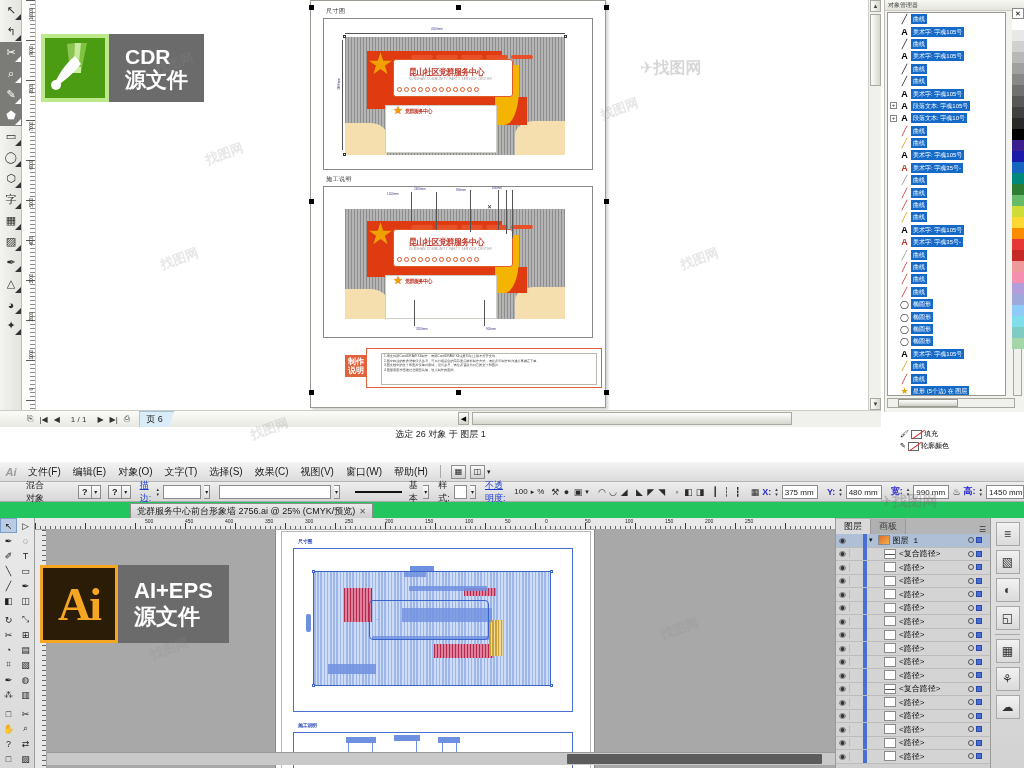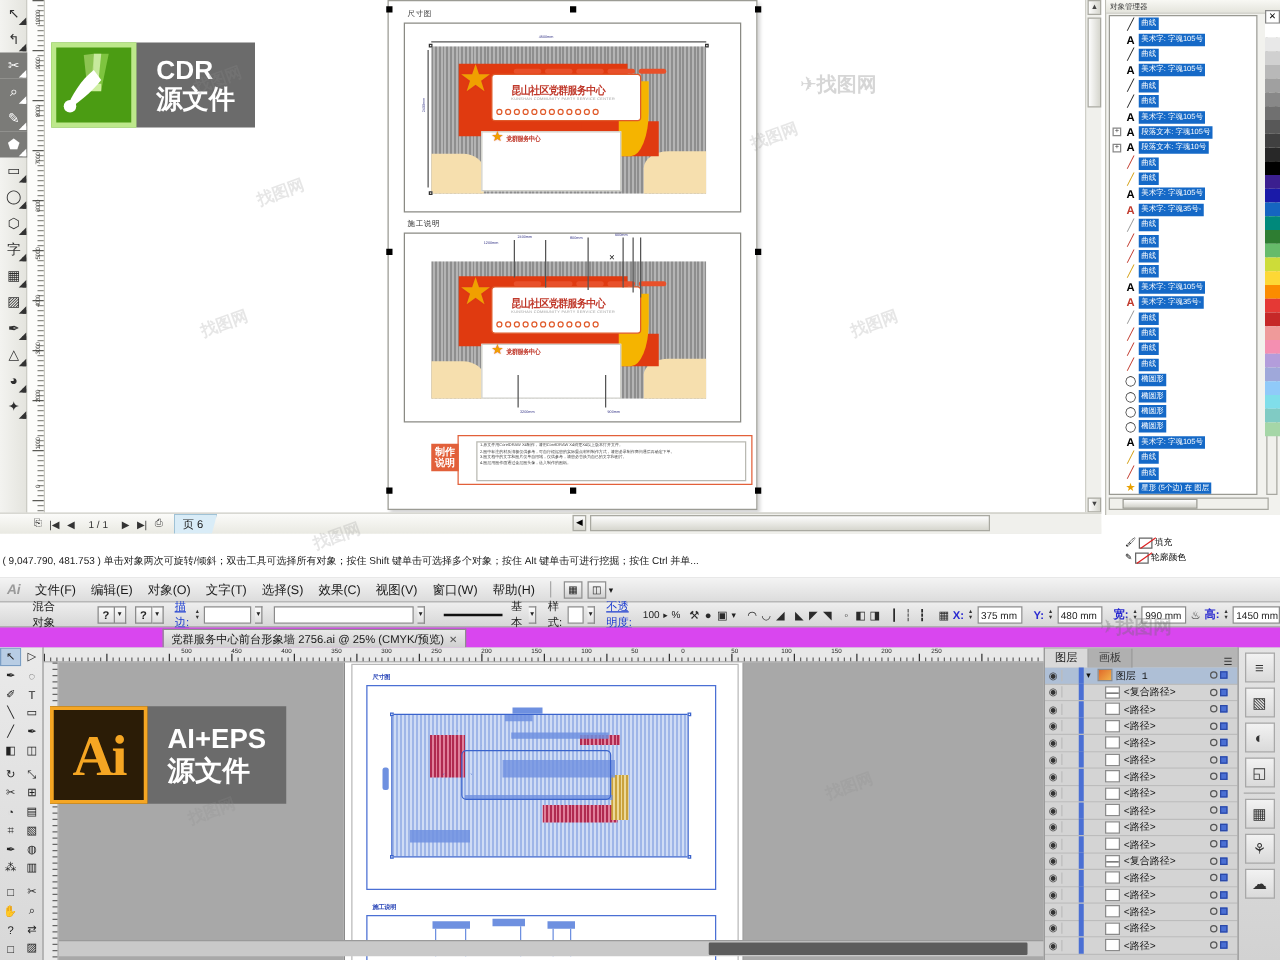--- a/index.html
+++ b/index.html
@@ -132,21 +132,21 @@
      text-align:center; line-height:13px; font-size:9px; font-weight:bold; }
   .ai-cv { width:9px; height:14px; border:1px solid #8b8b8b; border-left:none;
      background:linear-gradient(to bottom,#fcfcfc,#dedede); font-size:6px; text-align:center; line-height:13px;}
   .ai-link { color:#1a3bd0; text-decoration:underline; font-size:9px; }
   .ai-field { height:14px; border:1px solid #8b8b8b; background:#fff; font-size:8px; line-height:13px; padding-left:2px;}
   .ai-ico { width:13px; height:14px; font-size:9px; color:#2b2b2b; text-align:center; line-height:14px;}
   .ai-spin { display:flex; flex-direction:column; width:7px; height:14px; justify-content:center; align-items:center; font-size:5px; line-height:5px; color:#333;}
   .ai-xy { color:#2a2ad0; font-weight:bold; font-size:9px; }
 
   .ai-tabbar { position:absolute; left:0; top:40px; width:1024px; height:16px;
-     background:#d946ef; display:flex; align-items:flex-end; }
+     background:#22c55e; display:flex; align-items:flex-end; }
   .ai-doctab { margin-left:130px; height:15px; background:linear-gradient(to bottom,#e9e9e9,#cfcfcf);
      border:1px solid #8d8d8d; border-bottom:none; font-size:9px; color:#181818; padding:1px 6px 0 6px; display:flex; align-items:center; gap:4px;}
   .ai-doctab .x { font-size:8px; color:#555; }
 
   .ai-toolbar { position:absolute; left:0; top:56px; width:35px; height:250px;
      background:linear-gradient(to bottom,#eaeaea,#d8d8d8); border-right:1px solid #9d9d9d; }
   .ai-trow { display:flex; }
   .ai-tcell { width:17px; height:15px; display:flex; align-items:center; justify-content:center;
      font-size:9px; color:#222; position:relative;}
   .ai-tcell.sel { background:#b8cde4; box-shadow:inset 0 0 0 1px #7b9ec4; }
@@ -556,21 +556,21 @@
       <span class="nv">▶</span>
       <span class="nv">▶|</span>
       <span class="nv">⎙</span>
       <span class="cdr-pagetab">页 6</span>
     </div>
     <div class="cdr-hscroll">
       <div style="position:absolute;left:0;top:1px;width:11px;height:13px;background:linear-gradient(to bottom,#fdfdfd,#d6d6ce);border:1px solid #a9a9a1;font-size:7px;text-align:center;line-height:12px;">◀</div>
       <div style="position:absolute;left:14px;top:1px;width:320px;height:13px;background:linear-gradient(to bottom,#fdfdfd,#d6d6ce);border:1px solid #a9a9a1;"></div>
     </div>
 
-    <div class="cdr-status2">( 9,047.790, 481.753 ) 单击对象两次可旋转/倾斜；双击工具可选择所有对象；按住 Shift 键单击可选择多个对象；按住 Alt 键单击可进行挖掘；按住 Ctrl 并单...</div>
+    <div class="cdr-status1">选定 26 对象 于 图层 1</div>
 
     <div class="om-wrap">
       <div class="om-head">对象管理器</div>
       <div class="om-list" id="omList">
           <div class="om-row">
             <span style="width:8px;flex:none"></span>
             <span class="om-ic"><span style="color:#222">╱</span></span>
             <span class="om-lb">曲线</span>
           </div>
           <div class="om-row">

